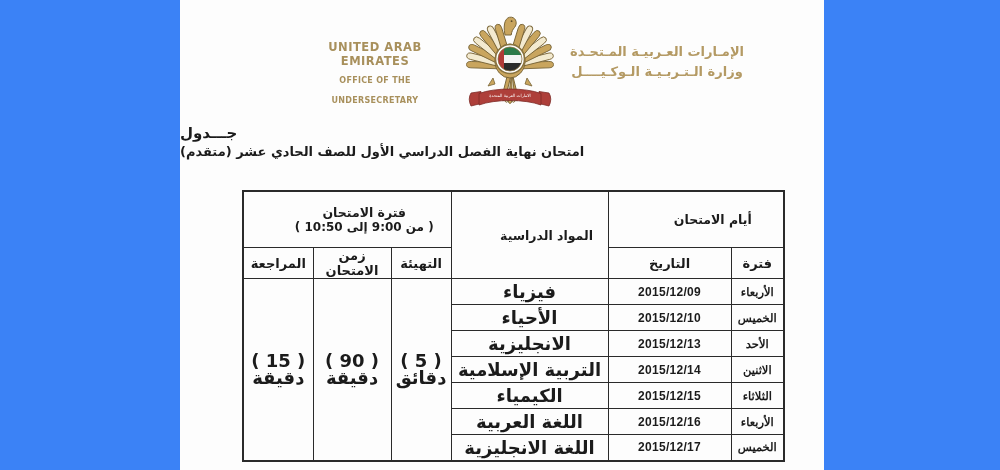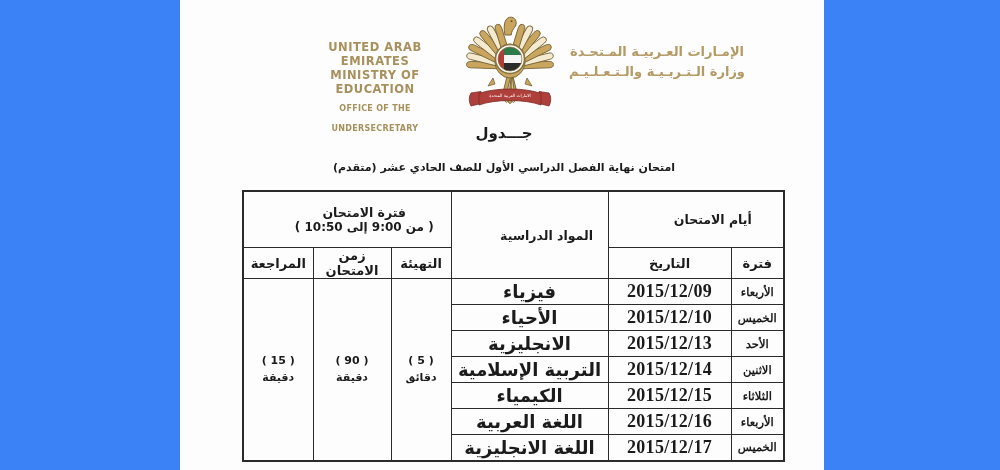--- a/index.html
+++ b/index.html
@@ -22,53 +22,52 @@
   .en-block .l3{font-size:8px; letter-spacing:.3px; line-height:20px; margin-top:3px;}
   .emblem{position:absolute; left:275px; top:14px; width:110px; height:104px;}
   .ar-block{
     position:absolute; left:386px; top:42px; width:182px;
     direction:rtl; text-align:center; color:#b49a64;
     font-size:13px; line-height:1.55; font-weight:bold;
   }
   
   .title-block{
     position:absolute; left:0; top:124px; width:648px;
-    direction:rtl; text-align:center; font-weight:bold;
+    direction:rtl; text-align:left; font-weight:bold;
   }
   .title-block .t1{font-size:15px; line-height:19px;}
-  .title-block .t2{font-size:11px; line-height:18px;margin-top:16px;}
+  .title-block .t2{font-size:13px; line-height:18px;}
   .title-block .t3{font-size:13.5px; line-height:18px;}
   
   table.sched{
     position:absolute; left:62px; top:190px; width:541px;
     direction:rtl; border-collapse:collapse; table-layout:fixed;
     border:2px solid #2a2a2a;
   }
   .sched th,.sched td{
     border:1px solid #2a2a2a; text-align:center; vertical-align:middle;
     font-weight:bold; padding:0; overflow:hidden;
   }
   .sched thead .grp{height:55px; font-size:12.5px;padding-left:34px;}
   .sched thead .sub{height:29px; font-size:13px;}
   .sched tbody tr{height:26px;}
   .subject-cell{font-size:18px;}
-  .date-cell{font-family:Liberation Serif, serif; font-size:18px; letter-spacing:.3px;}
+  .date-cell{font-family:Liberation Sans, sans-serif; font-size:12px; letter-spacing:.3px;}
   .day-cell{font-size:11.5px;font-family:Liberation Serif, serif;}
-  .dur-cell{font-size:11px; line-height:17px;}
+  .dur-cell{font-size:18px; line-height:17px;}
   .period-line2{font-size:12px;}
 </style>
 </head>
 <body>
 
 <div class="canvas">
   <div class="page">
 
     <div class="en-block">
       <div class="l1">UNITED ARAB EMIRATES</div>
-      <div class="l2">MINISTRY OF EDUCATION</div>
       <div class="l3">OFFICE OF THE UNDERSECRETARY</div>
     </div>
 
     <div class="emblem">
       <svg viewBox="0 0 110 104" width="110" height="104">
 
         <g stroke="#7a6638" stroke-width="0.9">
           <g transform="rotate(-88,55,52)">
               <path d="M51.8,52 L51.8,13 Q51.8,8.5 55,8.5 Q58.2,8.5 58.2,13 L58.2,52 Z" fill="#c9a55e"></path>
             </g>
@@ -151,21 +150,21 @@
 
         <path d="M16,79 Q12.5,85 16,92 L26,89.5 L26,77.5 Z" fill="#ae3f3a" stroke="#7e2b27" stroke-width="0.8"></path>
         <path d="M94,79 Q97.5,85 94,92 L84,89.5 L84,77.5 Z" fill="#ae3f3a" stroke="#7e2b27" stroke-width="0.8"></path>
         <path d="M24,79.5 C40,73.5 70,73.5 86,79.5 L86,91 C70,85 40,85 24,91 Z" fill="#ae3f3a" stroke="#7e2b27" stroke-width="0.8"></path>
         <text x="55" y="83.2" text-anchor="middle" font-size="4.2" fill="#ffffff">الامارات العربية المتحدة</text>
       </svg>
     </div>
 
     <div class="ar-block">
       <div>الإمـارات العـربيـة المـتحـدة</div>
-      <div>وزارة الـتـربـيـة والـتـعـلـيـم</div>
+      <div>وزارة الـتـربـيـة الـوكـيــــل</div>
     </div>
 
     <div class="title-block">
       <div class="t1">جـــدول</div>
       <div class="t2">امتحان نهاية الفصل الدراسي الأول للصف الحادي عشر (متقدم)</div>
     </div>
 
     <table class="sched">
       <colgroup>
         <col style="width:53px">

